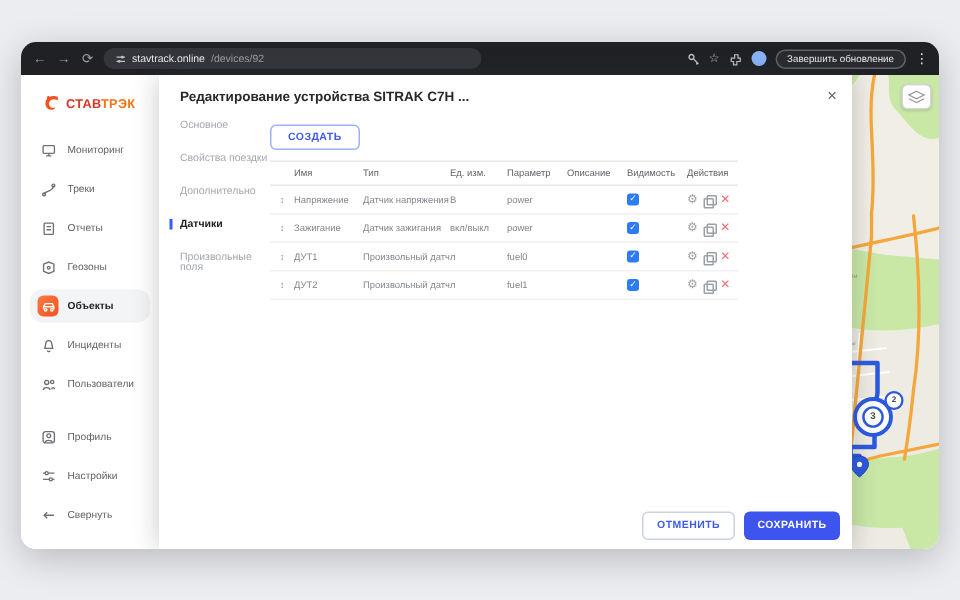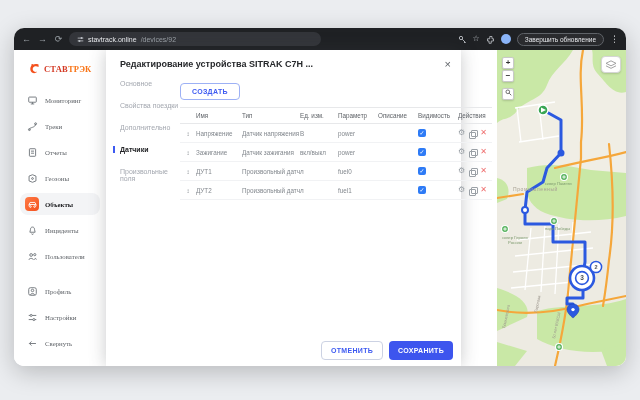--- a/index.html
+++ b/index.html
@@ -20,36 +20,36 @@
   .tb-right { margin-left:auto; display:flex; align-items:center; gap:6px; }
   .tb-ic { color:#bdc1c6; font-size:8px; line-height:1; }
   .avatar { width:10px; height:10px; border-radius:50%; background:#8ab4f8; }
   .update-pill { border:1px solid #5f6368; background:#2a2b2e; color:#e8eaed; font-size:6.5px;
                  border-radius:8px; padding:2px 7px; white-space:nowrap; font-family:inherit; }
   .kebab { color:#e8eaed; font-size:9px; }
 
   
   .app { position:relative; height:316px; background:#fff; }
 
-  .sidebar { position:absolute; left:0; top:0; width:92px; height:316px; background:#fff; z-index:1;font-family:Liberation Serif, serif; }
+  .sidebar { position:absolute; left:0; top:0; width:92px; height:316px; background:#fff; z-index:1; }
   .logo { display:flex; align-items:center; gap:3px; padding:12px 0 10px 14px; }
   .logo-txt { font-size:8.5px; font-weight:bold; letter-spacing:.2px; }
   .logo-a { color:#d43a25; } .logo-b { color:#f97416; }
   .nav { padding:4px 6px; }
   .nav-item { display:flex; align-items:center; gap:6px; padding:4px 5px; margin-bottom:4px;
               border-radius:8px; cursor:pointer; }
   .nav-item .lbl { font-size:6.8px; color:#5f6368; }
   .nav-item.active { background:#f3f4f6; }
   .nav-item.active .lbl { color:#202124; font-weight:bold; }
   .ic-box { width:14px; height:14px; display:flex; align-items:center; justify-content:center; flex:0 0 14px; }
   .ic-box.orange { background:linear-gradient(135deg,#ff7a45,#f4511e); border-radius:4px; }
   .side-footer { position:absolute; left:6px; bottom:8px; right:6px; }
 
   
-  .modal { position:absolute; left:92px; top:0; width:355px; height:316px; background:#fff;
+  .modal { position:absolute; left:92px; top:0; width:462px; height:316px; background:#fff;
            box-shadow:0 0 16px rgba(60,64,67,.28); z-index:2; }
   .m-head { display:flex; align-items:flex-start; padding:9px 10px 0 14px; }
   .m-title { font-size:9px; font-weight:bold; color:#26282b; }
   .m-close { margin-left:auto; font-size:11px; color:#5f6368; line-height:1; cursor:pointer; }
   .m-body { display:flex; padding-top:10px; }
   .m-tabs { width:74px; flex:0 0 74px; padding-left:7px; }
   .m-tab { font-size:7px; color:#a3a7af; margin-bottom:15px; cursor:pointer; padding-left:5px; border-left:2px solid transparent; }
   .m-tab.active { color:#202124; font-weight:bold; border-left:2px solid #3d5af1; }
   .m-content { flex:1; padding-right:7px; }
   .create-btn { display:inline-block; border:1px solid #9db1f5; color:#3d5af1; background:#fff;

